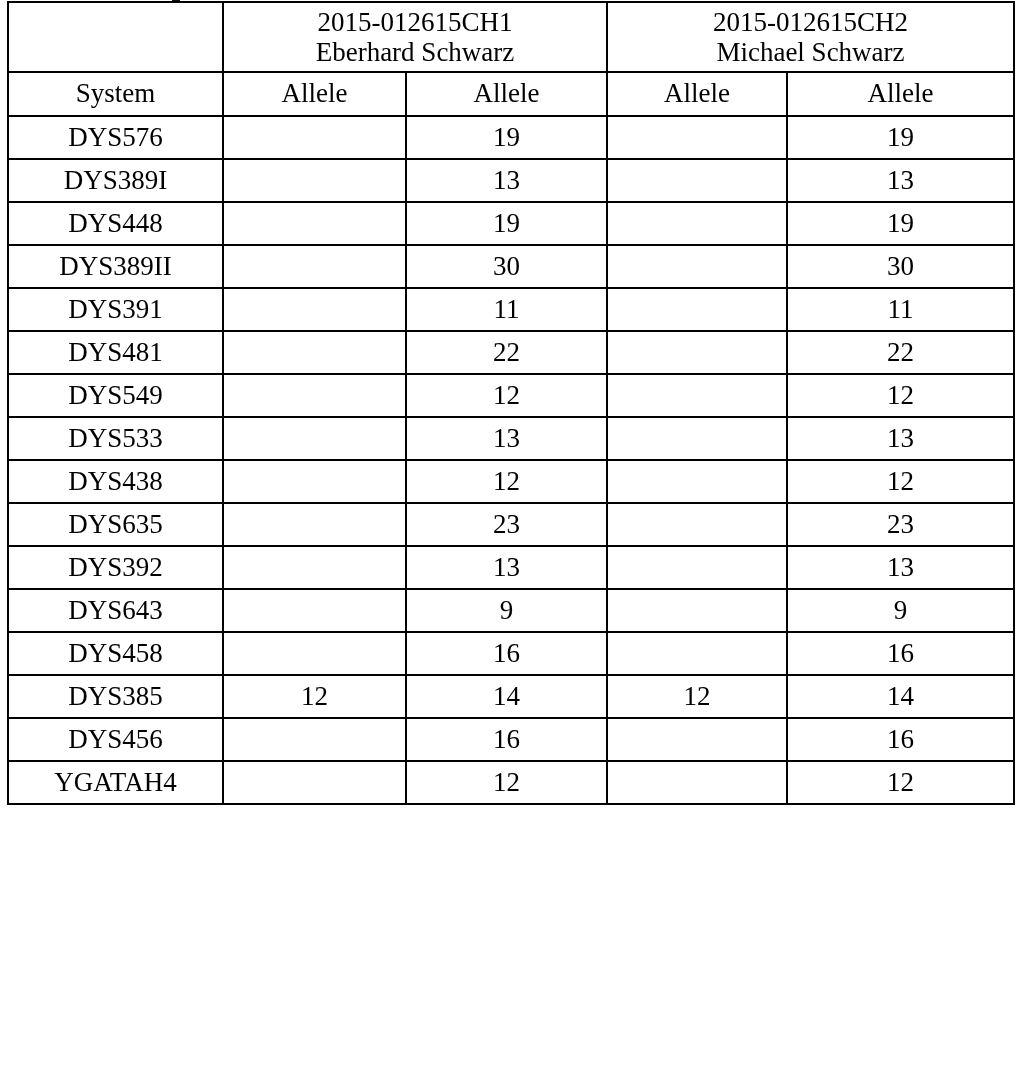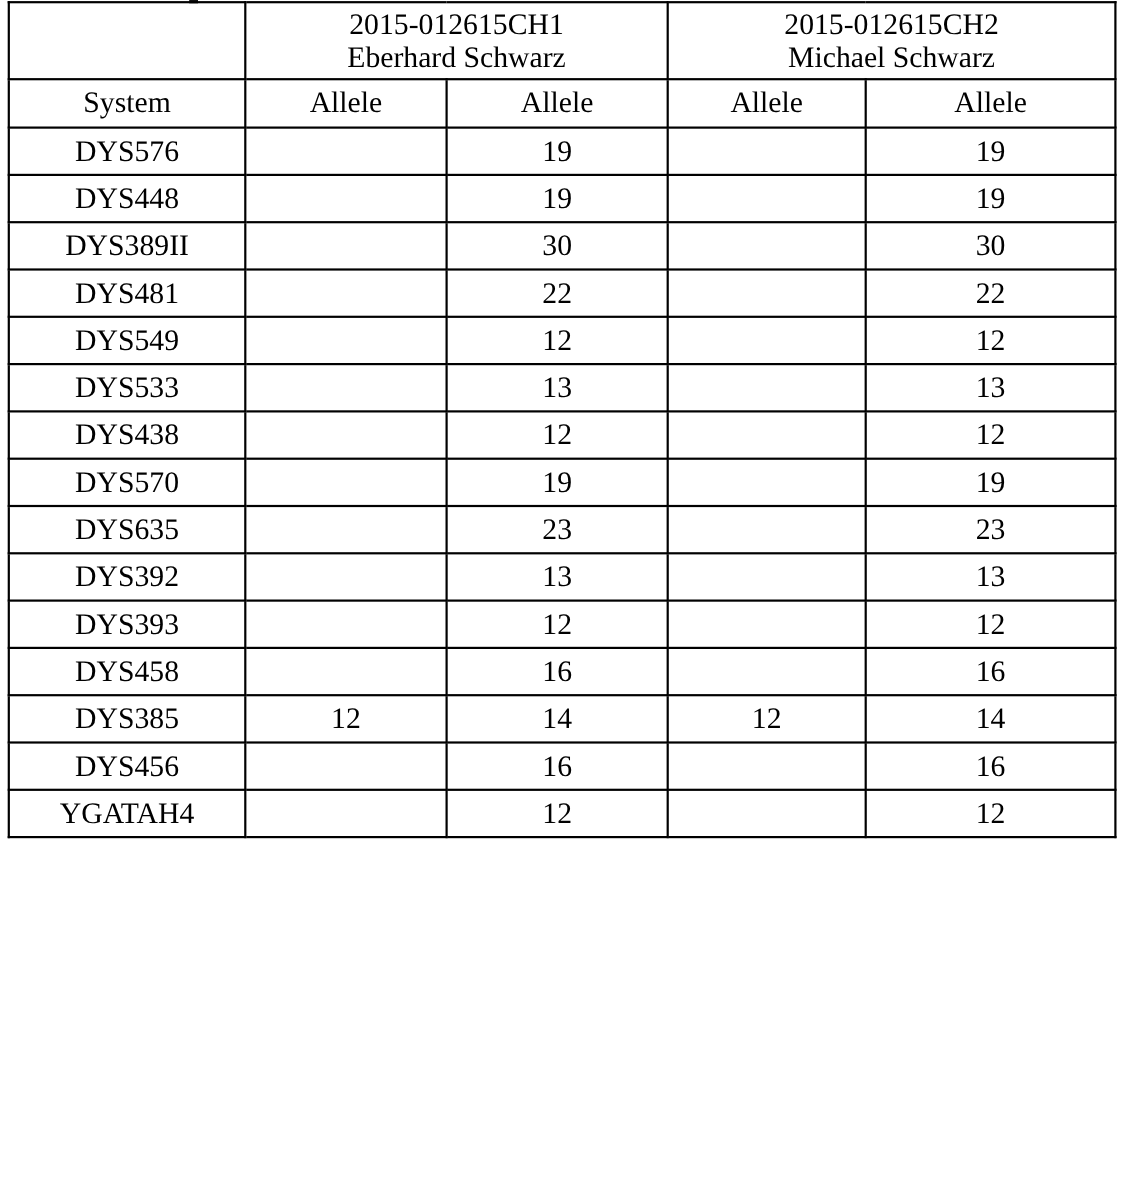--- a/index.html
+++ b/index.html
@@ -90,34 +90,48 @@
     </thead>
     <tbody>
         <tr>
           <td>DYS576</td>
           <td></td>
           <td>19</td>
           <td></td>
           <td>19</td>
         </tr>
         <tr>
+          <td>DYS389I</td>
+          <td></td>
+          <td>13</td>
+          <td></td>
+          <td>13</td>
+        </tr>
+        <tr>
           <td>DYS448</td>
           <td></td>
           <td>19</td>
           <td></td>
           <td>19</td>
         </tr>
         <tr>
           <td>DYS389II</td>
           <td></td>
           <td>30</td>
           <td></td>
           <td>30</td>
         </tr>
         <tr>
+          <td>DYS391</td>
+          <td></td>
+          <td>11</td>
+          <td></td>
+          <td>11</td>
+        </tr>
+        <tr>
           <td>DYS481</td>
           <td></td>
           <td>22</td>
           <td></td>
           <td>22</td>
         </tr>
         <tr>
           <td>DYS549</td>
           <td></td>
           <td>12</td>
@@ -132,46 +146,39 @@
           <td>13</td>
         </tr>
         <tr>
           <td>DYS438</td>
           <td></td>
           <td>12</td>
           <td></td>
           <td>12</td>
         </tr>
         <tr>
-          <td>DYS570</td>
-          <td></td>
-          <td>19</td>
-          <td></td>
-          <td>19</td>
-        </tr>
-        <tr>
           <td>DYS635</td>
           <td></td>
           <td>23</td>
           <td></td>
           <td>23</td>
         </tr>
         <tr>
           <td>DYS392</td>
           <td></td>
           <td>13</td>
           <td></td>
           <td>13</td>
         </tr>
         <tr>
-          <td>DYS393</td>
-          <td></td>
-          <td>12</td>
-          <td></td>
-          <td>12</td>
+          <td>DYS643</td>
+          <td></td>
+          <td>9</td>
+          <td></td>
+          <td>9</td>
         </tr>
         <tr>
           <td>DYS458</td>
           <td></td>
           <td>16</td>
           <td></td>
           <td>16</td>
         </tr>
         <tr>
           <td>DYS385</td>

